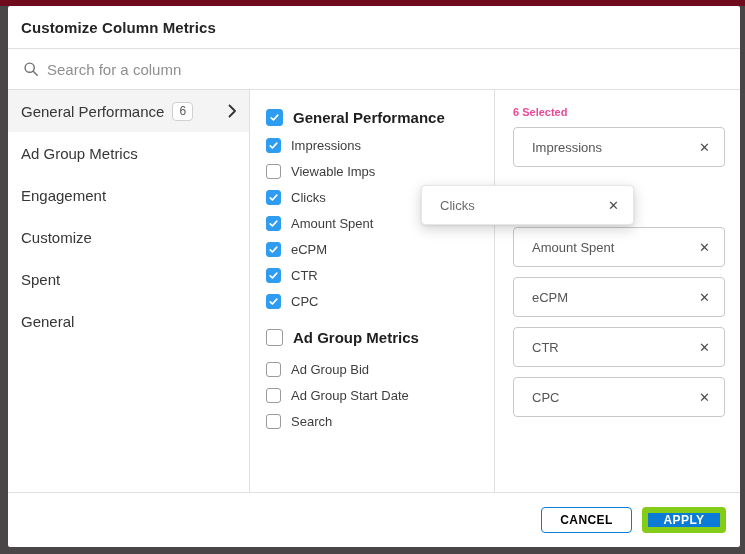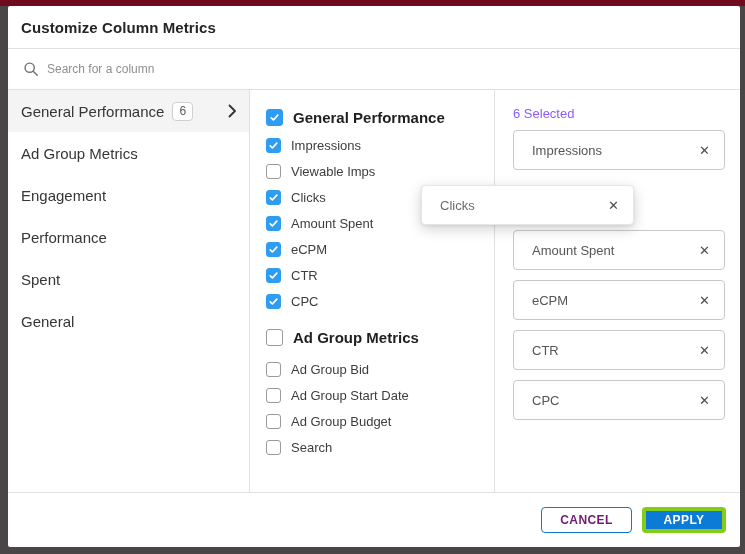--- a/index.html
+++ b/index.html
@@ -49,21 +49,21 @@
     display: flex;
     align-items: center;
     padding-left: 15px;
     border-bottom: 1px solid #e0e0e0;
   }
   .search-row svg { flex: 0 0 auto; }
   .search-input {
     border: none;
     outline: none;
     font-family: "Liberation Sans", sans-serif;
-    font-size: 12px;
+    font-size: 15px;
     color: #3a3a3a;
     margin-left: 8px;
     flex: 1;
   }
   .search-input::placeholder { color: #8f8f8f; opacity: 1; }
   .body {
     flex: 1;
     display: flex;
     min-height: 0;
   }
@@ -139,23 +139,23 @@
     background: #2e9cf1;
     border-color: #2e9cf1;
   }
   .checkbox svg { display: block; }
   
   .selected-panel {
     flex: 1;
     padding: 16px 15px 0 18px;
   }
   .selected-title {
-    font-size: 13px;
-    font-weight: normal;
-    color: #8b5cf6;
+    font-size: 11px;
+    font-weight: bold;
+    color: #ec4899;
     margin-bottom: 9px;
   }
   .chip {
     height: 40px;
     border: 1px solid #c9c9c9;
     border-radius: 4px;
     background: #ffffff;
     display: flex;
     align-items: center;
     padding: 0 14px 0 18px;
@@ -206,26 +206,26 @@
     font-family: "Liberation Sans", sans-serif;
     font-size: 12px;
     font-weight: bold;
     letter-spacing: 0.4px;
     cursor: pointer;
   }
   .btn-cancel {
     width: 91px;
     background: #ffffff;
     border: 1px solid #0c7bd5;
-    color: #701a75;
+    color: #000000;
   }
   .btn-apply {
     width: 84px;
     background: #0c7bd5;
-    border: 4px solid #84cc16;
+    border: 6px solid #84cc16;
     color: #ffffff;
   }
 </style>
 </head>
 <body>
 
 <div class="screen">
   <div class="topbar"></div>
 
   <div class="modal">
@@ -253,21 +253,21 @@
               </svg>
             </span>
           </div>
           <div class="side-item">
             <span>Ad Group Metrics</span>
           </div>
           <div class="side-item">
             <span>Engagement</span>
           </div>
           <div class="side-item">
-            <span>Performance</span>
+            <span>Customize</span>
           </div>
           <div class="side-item">
             <span>Spent</span>
           </div>
           <div class="side-item">
             <span>General</span>
           </div>
         </div>
       <div class="metrics" id="metrics">
           <div class="metric-row header">
@@ -336,24 +336,20 @@
             <span class="metric-label">Ad Group Metrics</span>
           </div>
           <div class="group-items-gap"></div>
           <div class="metric-row">
             <span class="checkbox"></span>
             <span class="metric-label">Ad Group Bid</span>
           </div>
           <div class="metric-row">
             <span class="checkbox"></span>
             <span class="metric-label">Ad Group Start Date</span>
-          </div>
-          <div class="metric-row">
-            <span class="checkbox"></span>
-            <span class="metric-label">Ad Group Budget</span>
           </div>
           <div class="metric-row">
             <span class="checkbox"></span>
             <span class="metric-label">Search</span>
           </div>
         </div>
       <div class="selected-panel">
         <div class="selected-title">6 Selected</div>
         <div id="chips">
             <div class="chip">

